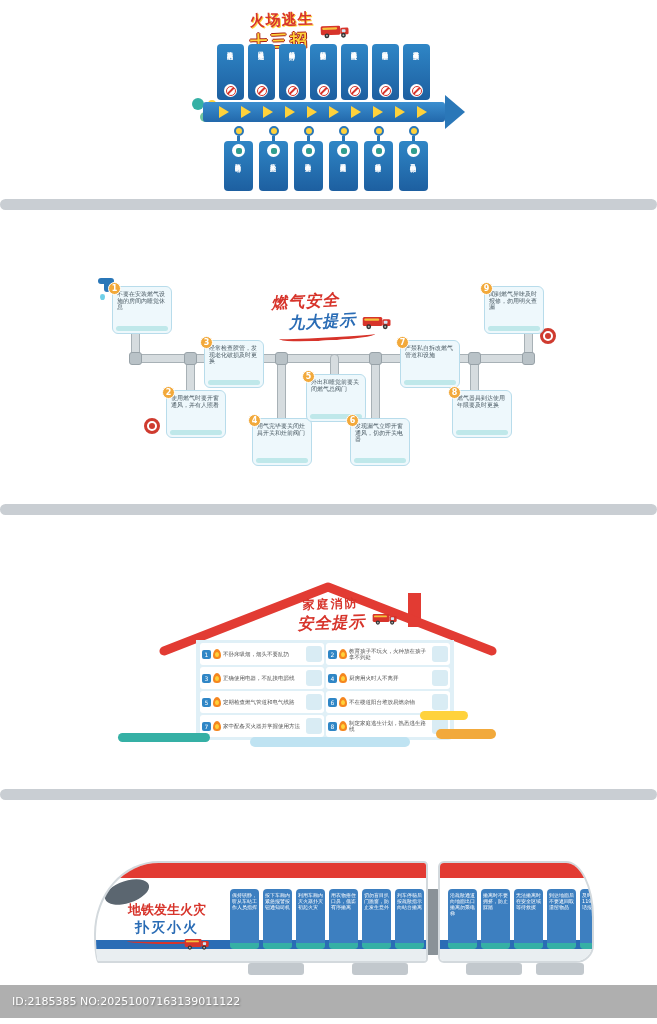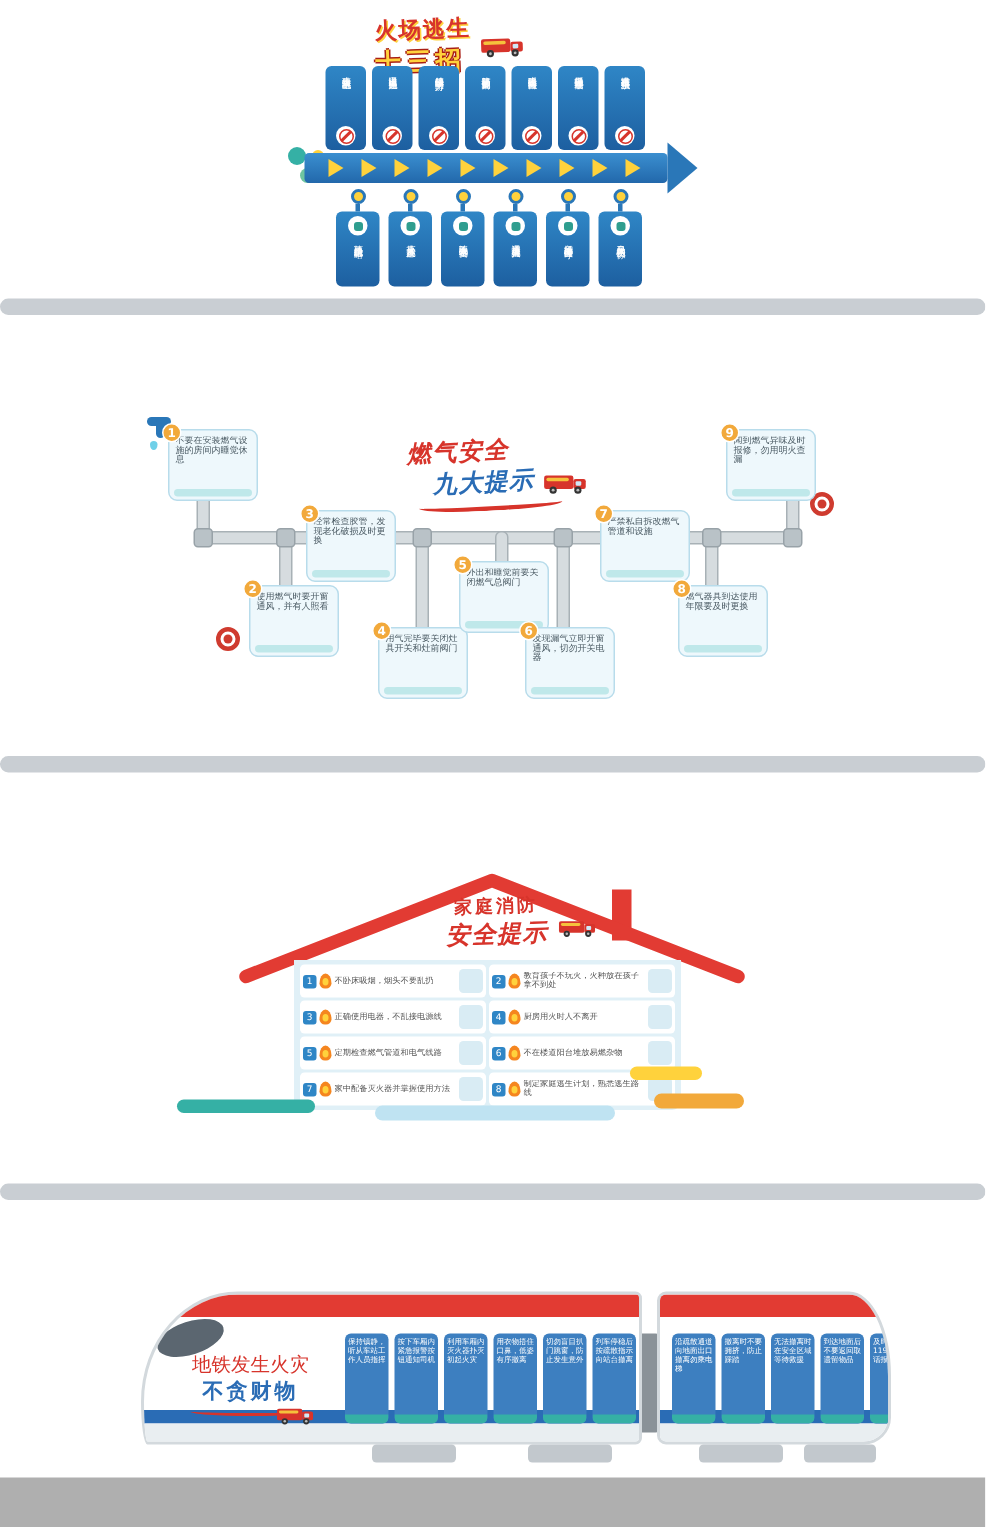--- a/index.html
+++ b/index.html
@@ -108,21 +108,21 @@
   .p4 { position:absolute; left:0; top:853px; width:657px; height:131px; }
   .coupler { position:absolute; left:424px; top:36px; width:16px; height:66px; background:#8a9298; border-radius:3px; }
   .car { position:absolute; top:8px; height:102px; background:#fff; border:2px solid #d3d9dd; overflow:hidden; }
   .car1 { left:94px; width:334px; border-radius:90px 6px 6px 6px / 102px 6px 6px 40px; }
   .car2 { left:438px; width:156px; border-radius:6px 28px 18px 6px / 6px 56px 18px 6px; }
   .stripe-red { position:absolute; left:0; right:0; top:0; height:15px; background:#e23b33; }
   .stripe-blue { position:absolute; left:0; right:0; bottom:12px; height:9px; background:#2a6cb5; }
   .car-bottom { position:absolute; left:0; right:0; bottom:0; height:12px; background:#e9eef1; }
   .windshield { position:absolute; left:8px; top:18px; width:46px; height:22px; background:#5b6670; border-radius:50%; transform:rotate(-18deg); }
   .p4-title { position:absolute; left:12px; top:38px; width:118px; text-align:center; }
-  .p4-title .l1 { font-size:13px; font-weight:normal; color:#d7342b; }
+  .p4-title .l1 { font-size:13px; font-weight:bold; color:#d7342b; }
   .p4-title .l2 { font-size:14px; font-weight:bold; color:#2a6cb5; letter-spacing:2px; }
   .p4-title .swoosh { width:80px; height:6px; border-bottom:2.5px solid #d7342b; border-radius:0 0 50% 50%; margin:1px auto 0; }
   .p4-truck { position:absolute; left:88px; top:72px; }
   .sub-cards { position:absolute; top:26px; display:flex; gap:4px; }
   .car1 .sub-cards { left:134px; }
   .car2 .sub-cards { left:8px; }
   .sub-card { width:29px; height:60px; background:#3d7fc0; border-radius:4px; padding:3px 2px; position:relative; overflow:hidden; flex:none; }
   .sub-card .stxt { font-size:5px; line-height:6px; color:#fff; display:block; max-height:46px; overflow:hidden; }
   .sub-card::after { content:""; position:absolute; left:0; right:0; bottom:0; height:6px; background:#35b0a5; }
   .bogie { position:absolute; top:110px; width:56px; height:12px; background:#c2c8cd; border-radius:3px; }
@@ -455,21 +455,21 @@
   <section class="p4">
     <div class="coupler"></div>
 
     <div class="car car1">
       <div class="stripe-red"></div>
       <div class="stripe-blue"></div>
       <div class="car-bottom"></div>
       <div class="windshield"></div>
       <div class="p4-title">
         <div class="l1">地铁发生火灾</div>
-        <div class="l2">不贪财物</div>
+        <div class="l2">扑灭小火</div>
         <div class="swoosh"></div>
       </div>
       <svg class="truck tiny p4-truck">
           <use href="#truck"></use>
         </svg>
       <div class="sub-cards">
 
           <div class="sub-card">
             <span class="stxt">保持镇静，听从车站工作人员指挥</span>
           </div>
@@ -524,15 +524,16 @@
         </div>
     </div>
 
     <span class="bogie b1"></span>
     <span class="bogie b2"></span>
     <span class="bogie b3"></span>
     <span class="bogie b4"></span>
   </section>
 
   <div class="watermark">
+    <div class="wm-right">ID:2185385 NO:20251007163139011122</div>
   </div>
 
 </div>
 
 </body></html>

